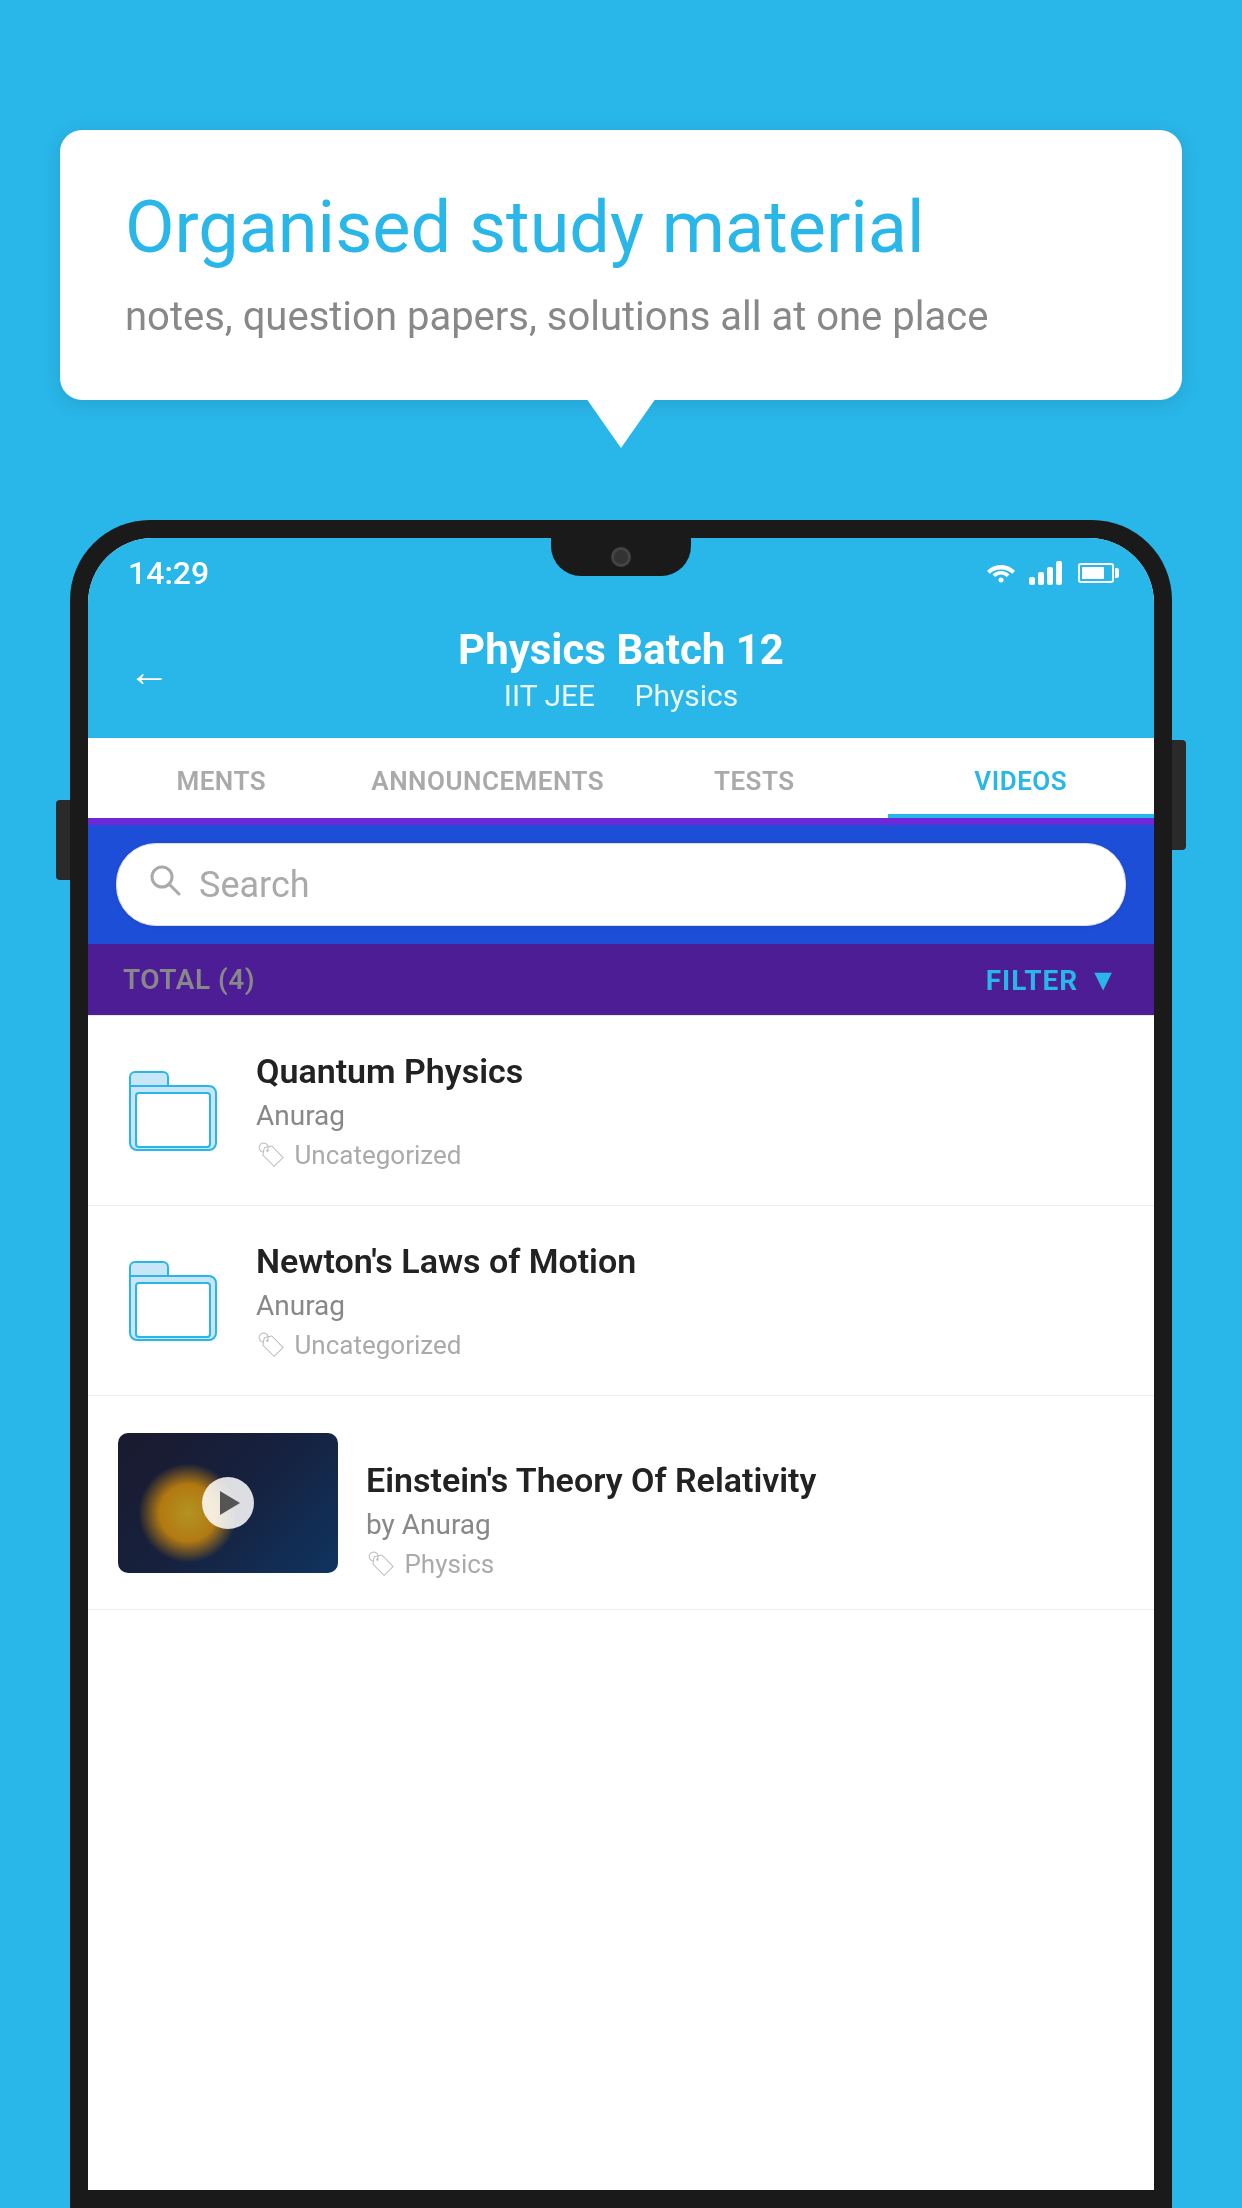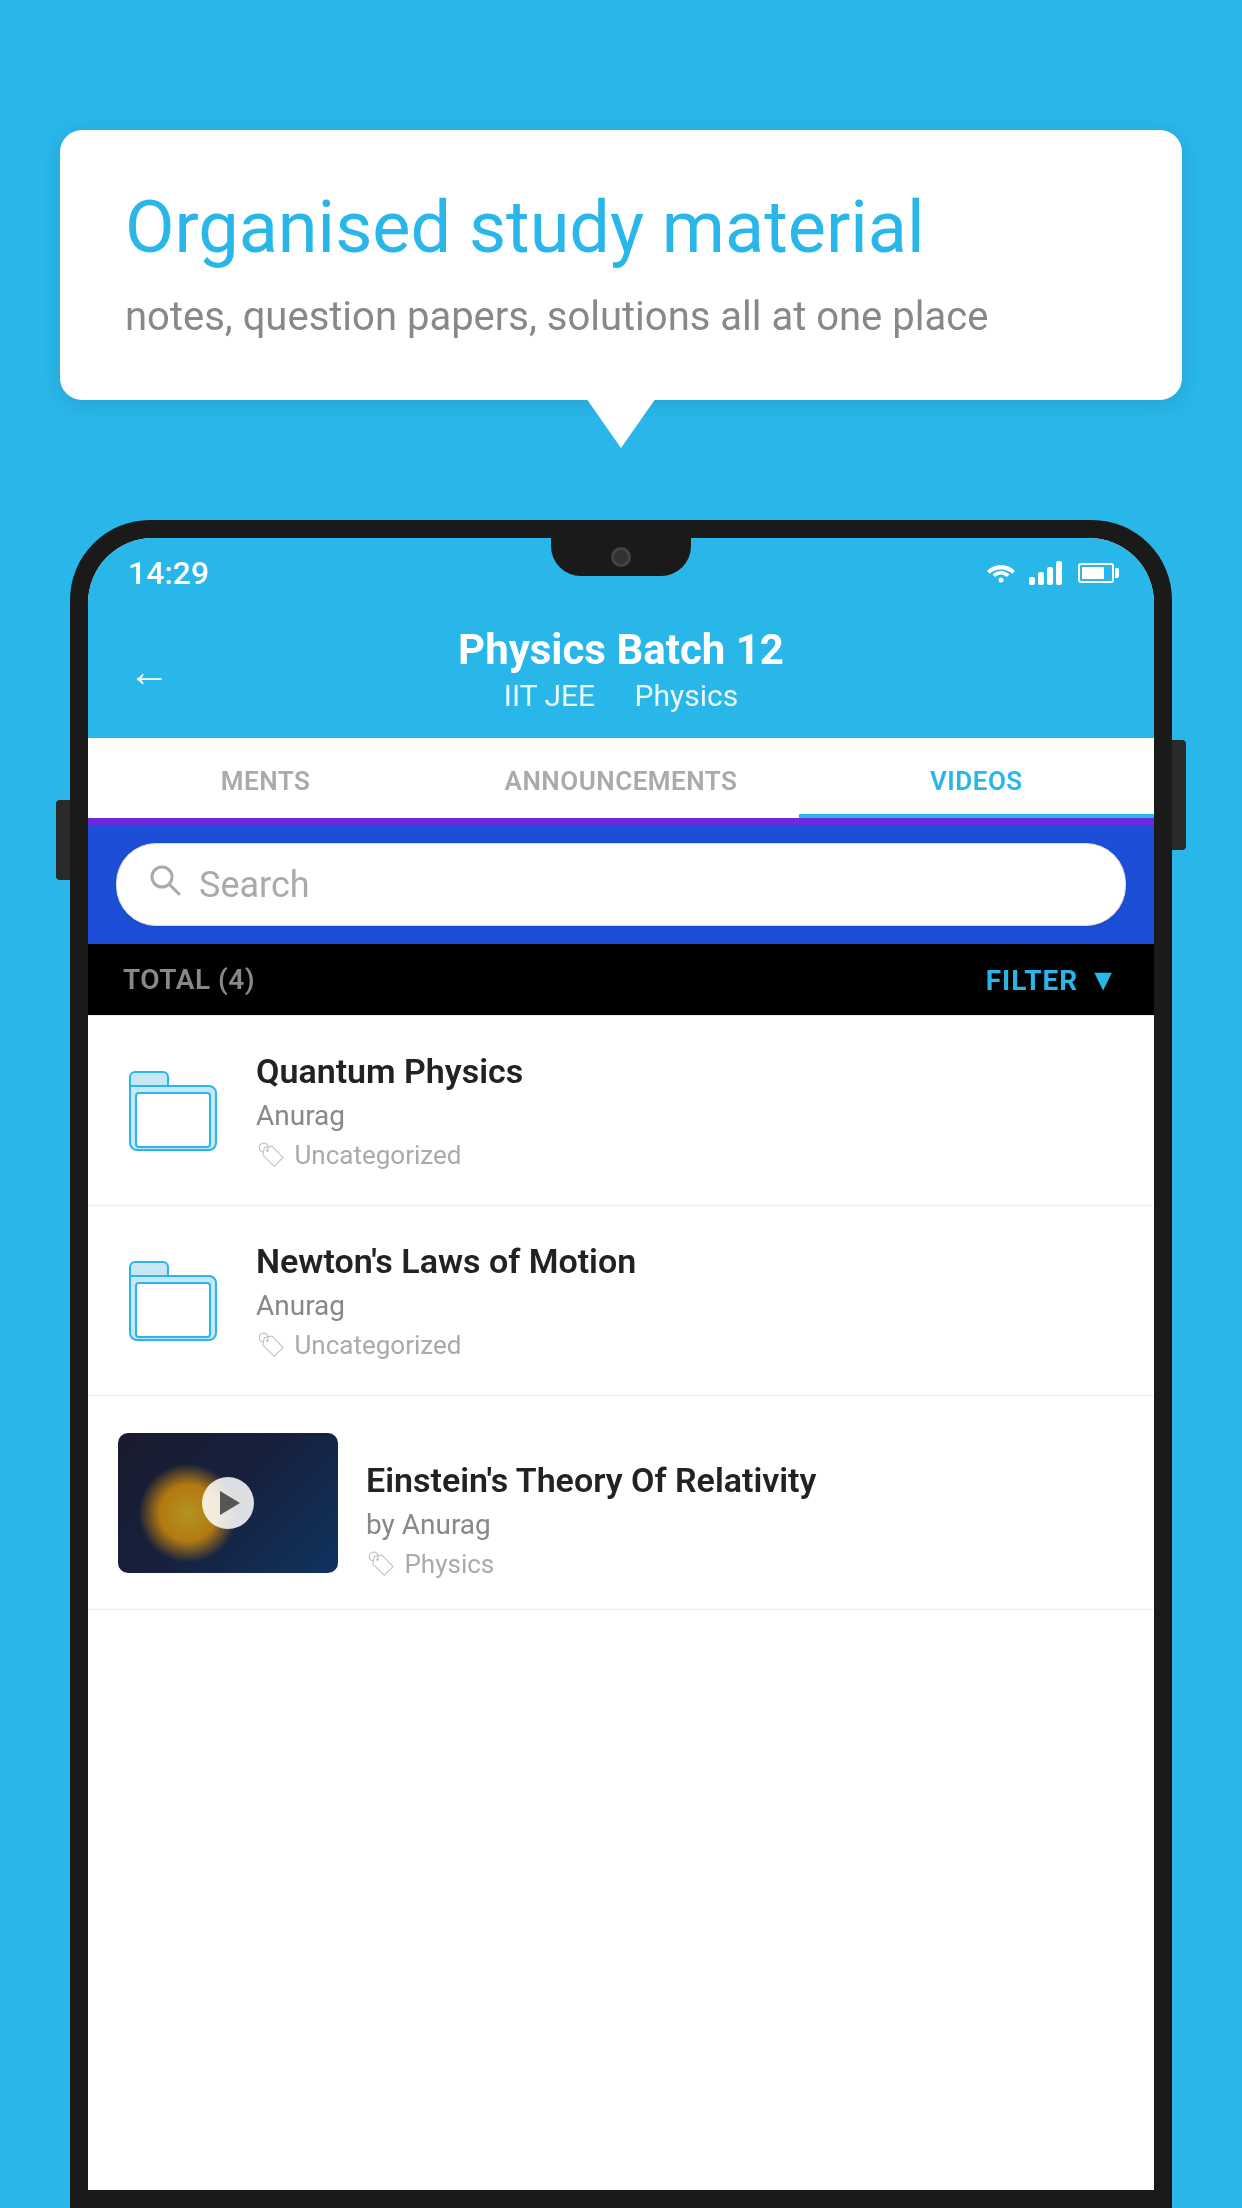--- a/index.html
+++ b/index.html
@@ -288,21 +288,21 @@
       font-size: 36px;
     }
 
     .search-placeholder {
       color: #aaa;
       font-size: 36px;
     }
 
     
     .filter-bar {
-      background: #000000;
+      background: #4c1d95;
       display: flex;
       align-items: center;
       justify-content: space-between;
       padding: 18px 35px;
       border-bottom: 1px solid #e8e8e8;
     }
 
     .total-label {
       color: #888;
       font-size: 28px;
@@ -552,20 +552,23 @@
         </div>
       </div>
 
       <div class="tabs-bar">
         <div class="tab">
           <span>MENTS</span>
         </div>
         <div class="tab">
           <span>ANNOUNCEMENTS</span>
         </div>
+        <div class="tab">
+          <span>TESTS</span>
+        </div>
         <div class="tab active">
           <span>VIDEOS</span>
         </div>
       </div>
 
       <div class="search-container">
         <div class="search-input">
           <div class="search-icon-wrap">
             <svg width="36" height="36" viewBox="0 0 36 36" fill="none">
               <circle cx="15" cy="15" r="10" stroke="#aaa" stroke-width="3"></circle>

